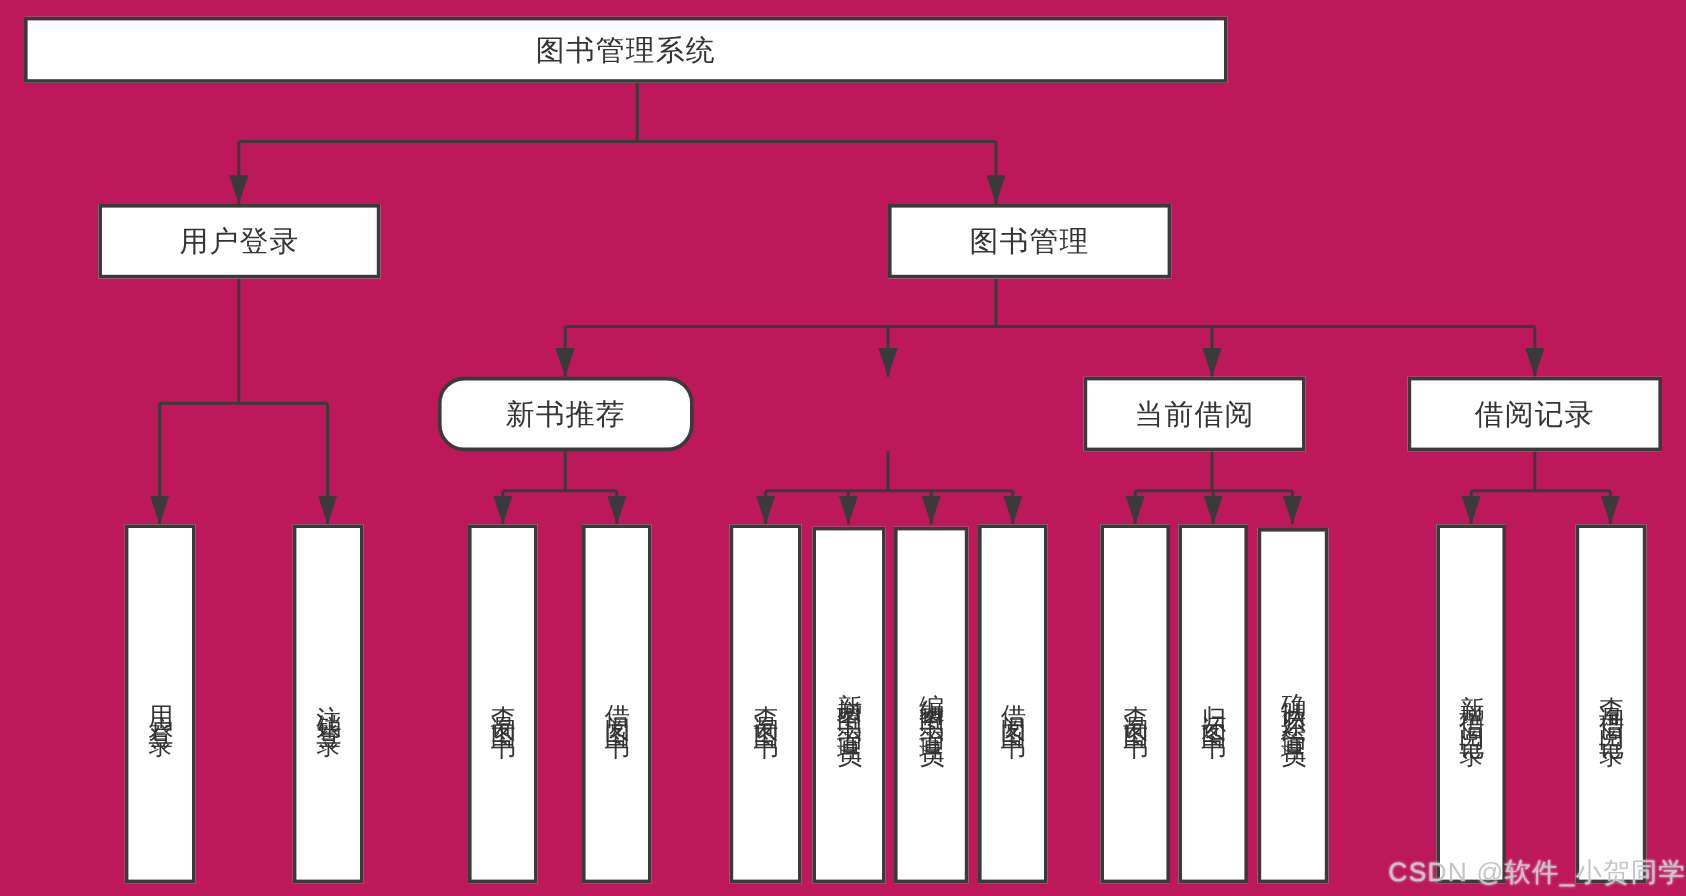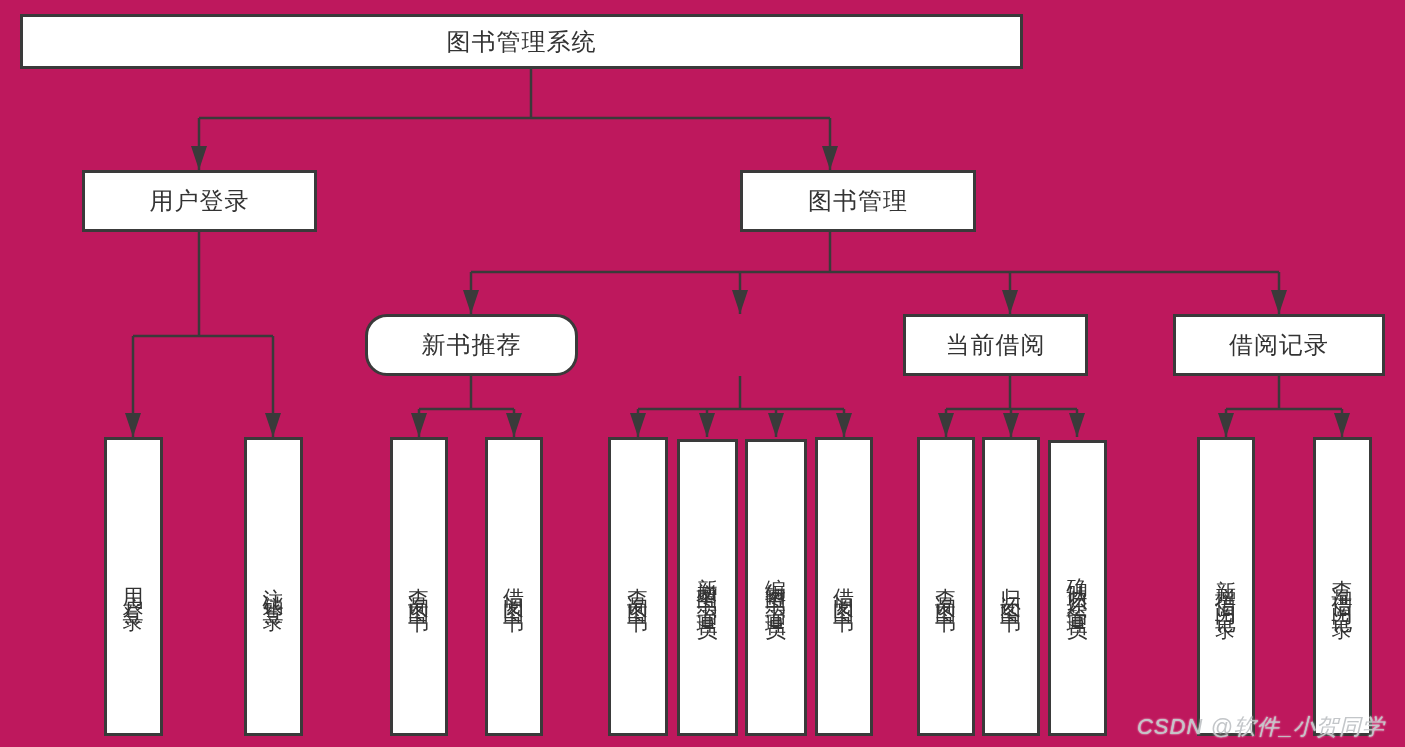--- a/index.html
+++ b/index.html
@@ -13,24 +13,23 @@
     border:3px solid #3a3a3a;display:flex;align-items:center;justify-content:center;
     z-index:2;
   }
   .hbox{font-size:24px;letter-spacing:1px;}
   .vbox{z-index:2;}
   .vbox .vtext{
     writing-mode:vertical-rl;text-orientation:mixed;
     font-size:21px;letter-spacing:8px;line-height:1;white-space:nowrap;
   }
   #watermark{
-    position:absolute;right:20px;top:712px;z-index:3;
+    position:absolute;right:0;top:712px;z-index:3;
     font-size:22px;color:#c3c6c9;letter-spacing:1px;
     text-shadow:0 0 2px #ffffff;
-    font-style:italic;
   }
 </style>
 </head>
 <body>
 
 <div id="canvas">
 
   <svg id="wires" viewBox="0 0 1405 747" xmlns="http://www.w3.org/2000/svg">
     <defs>
       <marker id="arrow" markerUnits="userSpaceOnUse" markerWidth="26" markerHeight="18" refX="24" refY="9" orient="auto">

